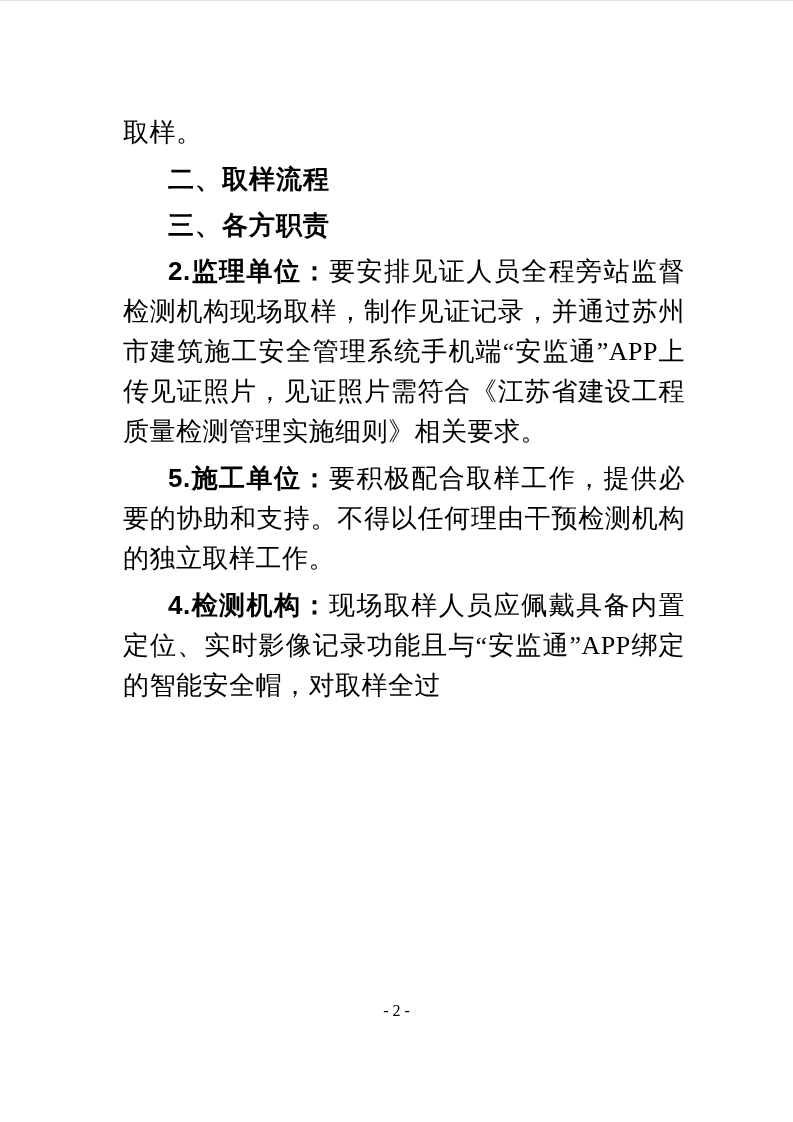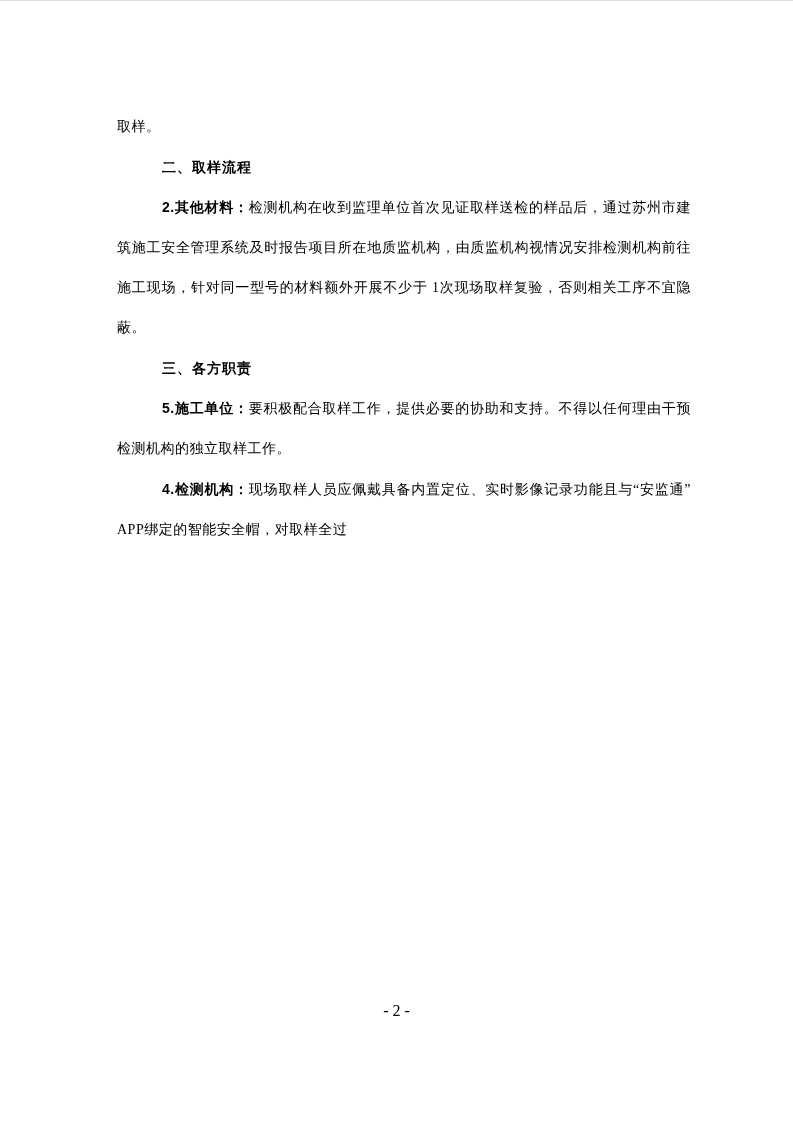--- a/index.html
+++ b/index.html
@@ -18,22 +18,22 @@
     border-top: 1px solid #e0e0e0;
     box-sizing: border-box;
   }
   .content {
     position: absolute;
     left: 117px;
     top: 106px;
     width: 574px;
   }
   .content p {
-    margin: 0;
-    font-size: 14px;
+    margin: 6px;
+    font-size: 26px;
     line-height: 40px;
     letter-spacing: 0.5px;
     text-align: justify;
     text-justify: inter-character;
   }
   .para {
     text-indent: 45px;
   }
   .no-indent {
     text-indent: 0;
@@ -69,29 +69,29 @@
 
     <p class="no-indent">
       <span>取样。</span>
     </p>
 
     <p class="heading">
       <span>二、取样流程</span>
     </p>
 
 
-    <p class="para">
-      <span class="label">2.其他材料：</span><span>检测机构在收到监理单位首次见证取样送检的样品后，通过苏州市建筑施工安全管理系统及时报告项目所在地质监机构，由质监机构视情况安排检测机构前往施工现场，针对同一型号的材料额外开展不少于 1次现场取样复验，否则相关工序不宜隐蔽。</span>
-    </p>
 
     <p class="heading">
       <span>三、各方职责</span>
     </p>
 
 
+    <p class="para">
+      <span class="label">2.监理单位：</span><span>要安排见证人员全程旁站监督检测机构现场取样，制作见证记录，并通过苏州市建筑施工安全管理系统手机端“安监通”APP上传见证照片，见证照片需符合《江苏省建设工程质量检测管理实施细则》相关要求。</span>
+    </p>
 
     <p class="para">
       <span class="label">5.施工单位：</span><span>要积极配合取样工作，提供必要的协助和支持。不得以任何理由干预检测机构的独立取样工作。</span>
     </p>
 
     <p class="para">
       <span class="label">4.检测机构：</span><span>现场取样人员应佩戴具备内置定位、实时影像记录功能且与“安监通”APP绑定的智能安全帽，对取样全过</span>
     </p>
 
   </div>

